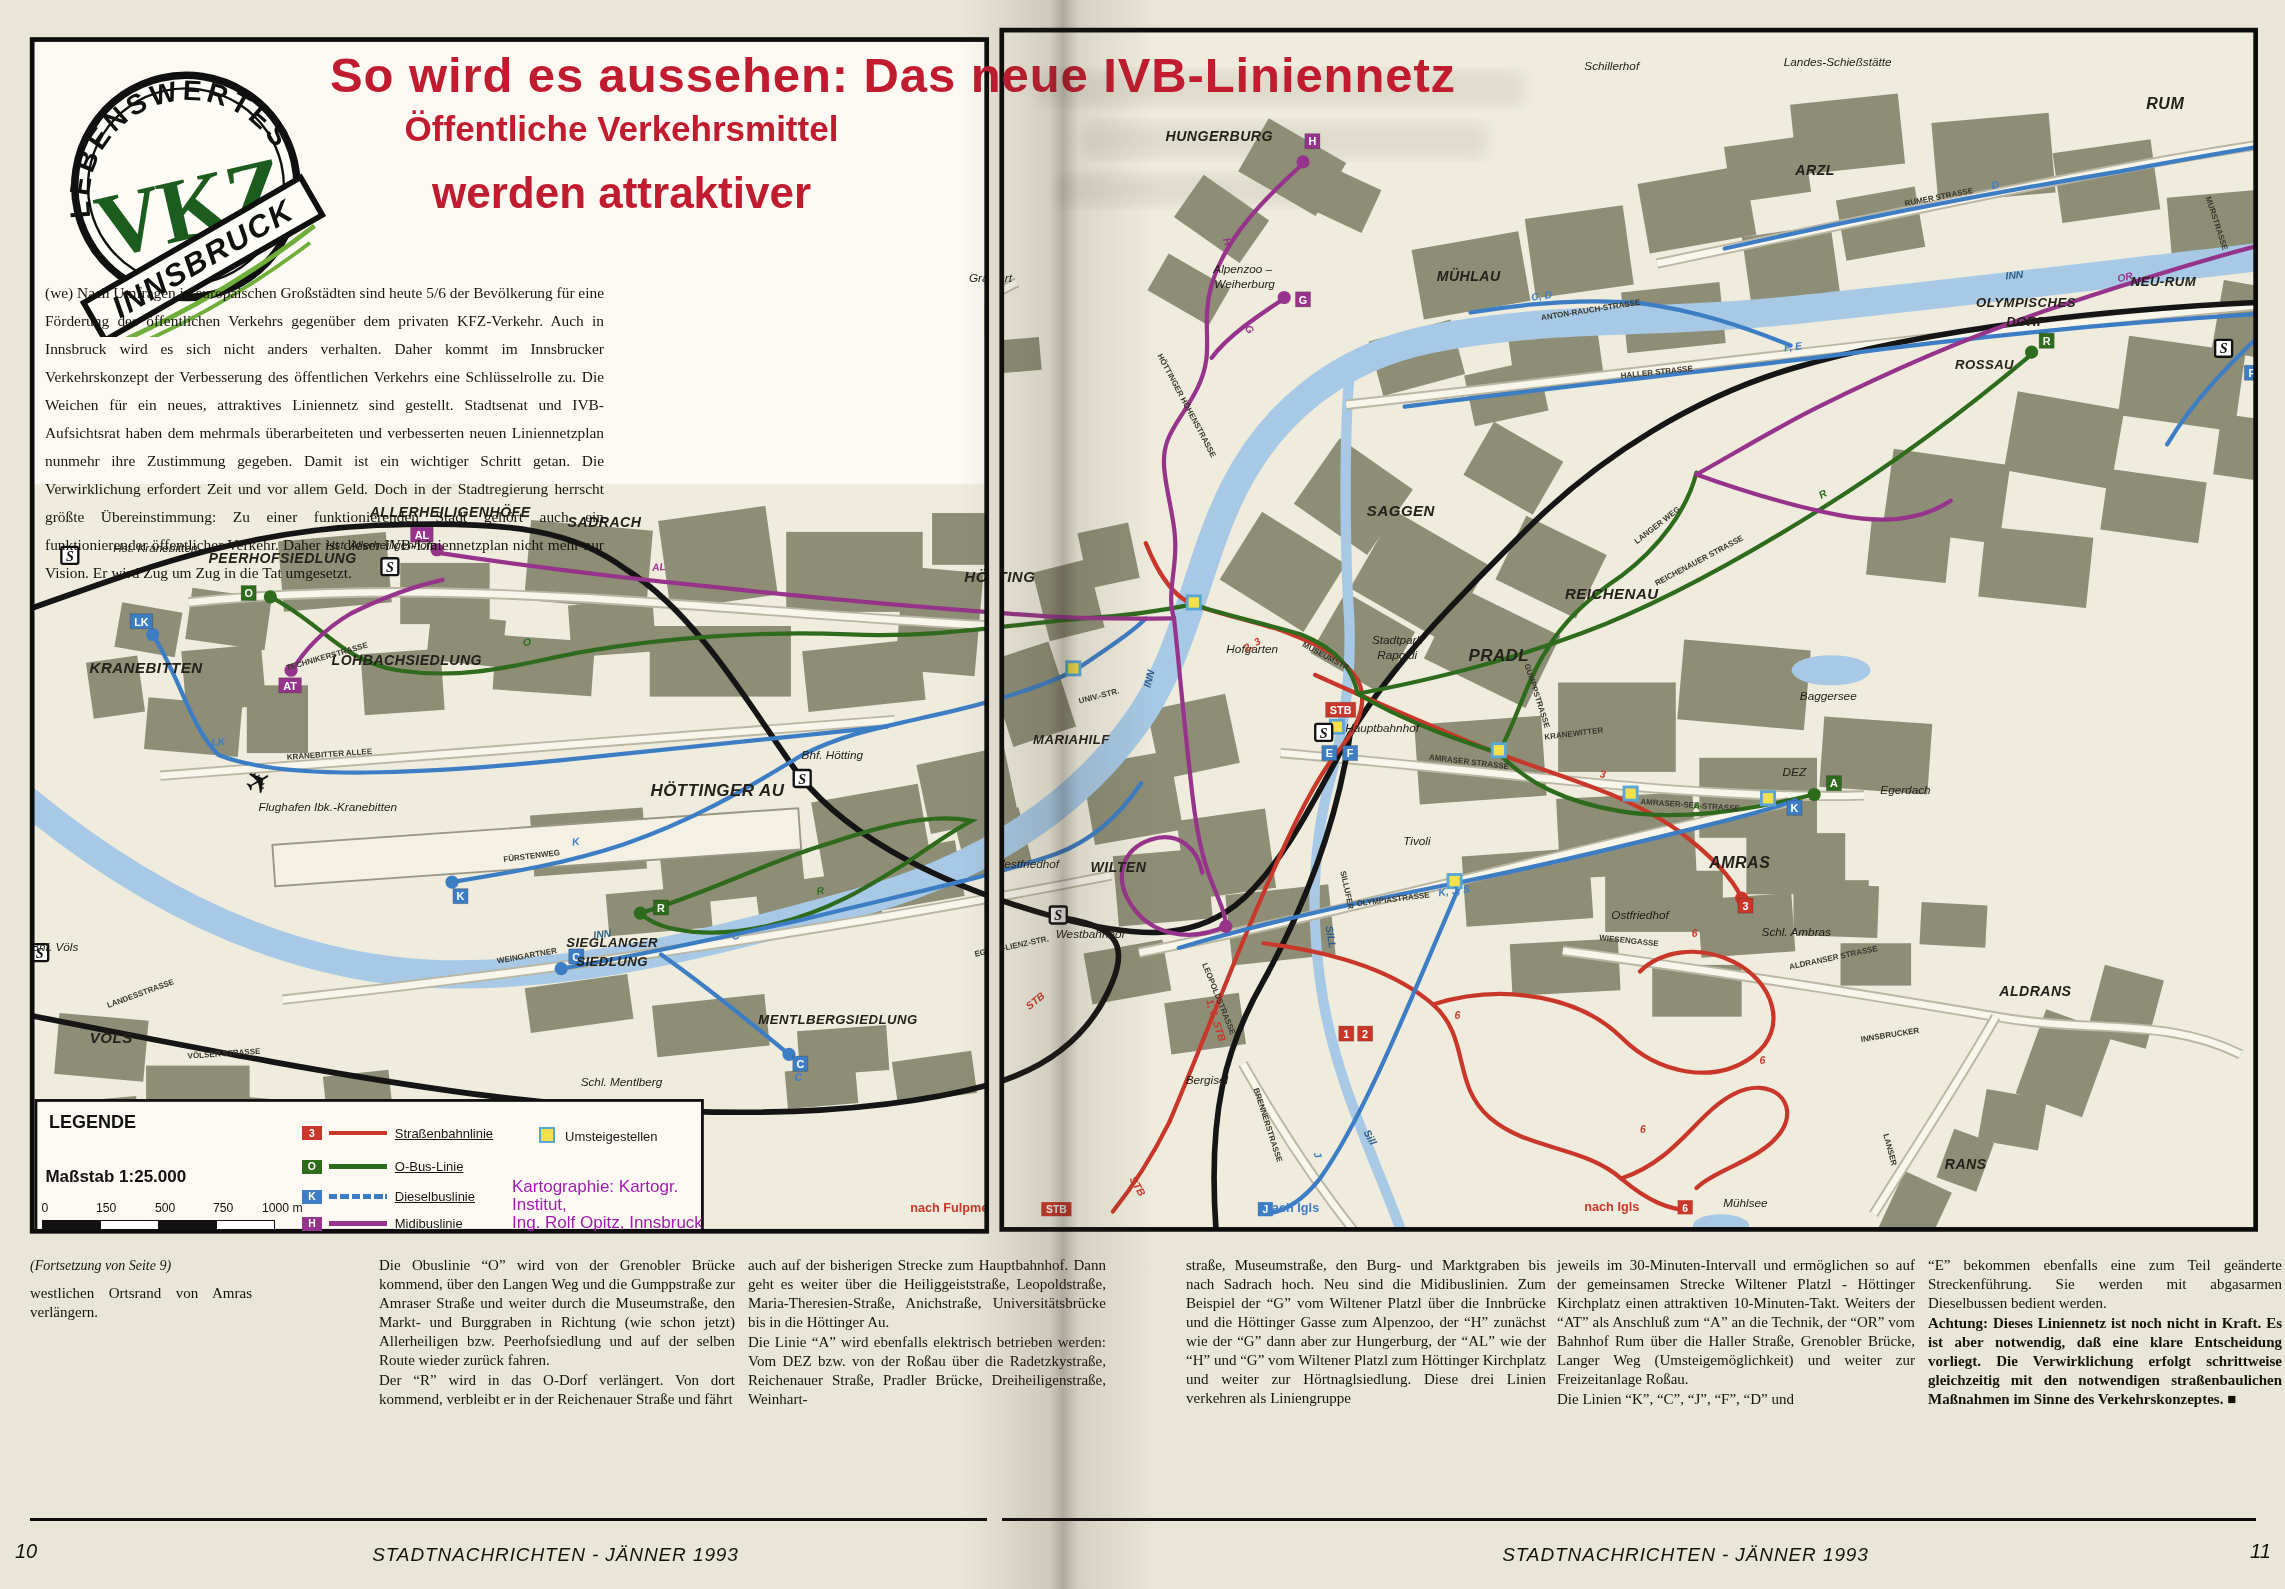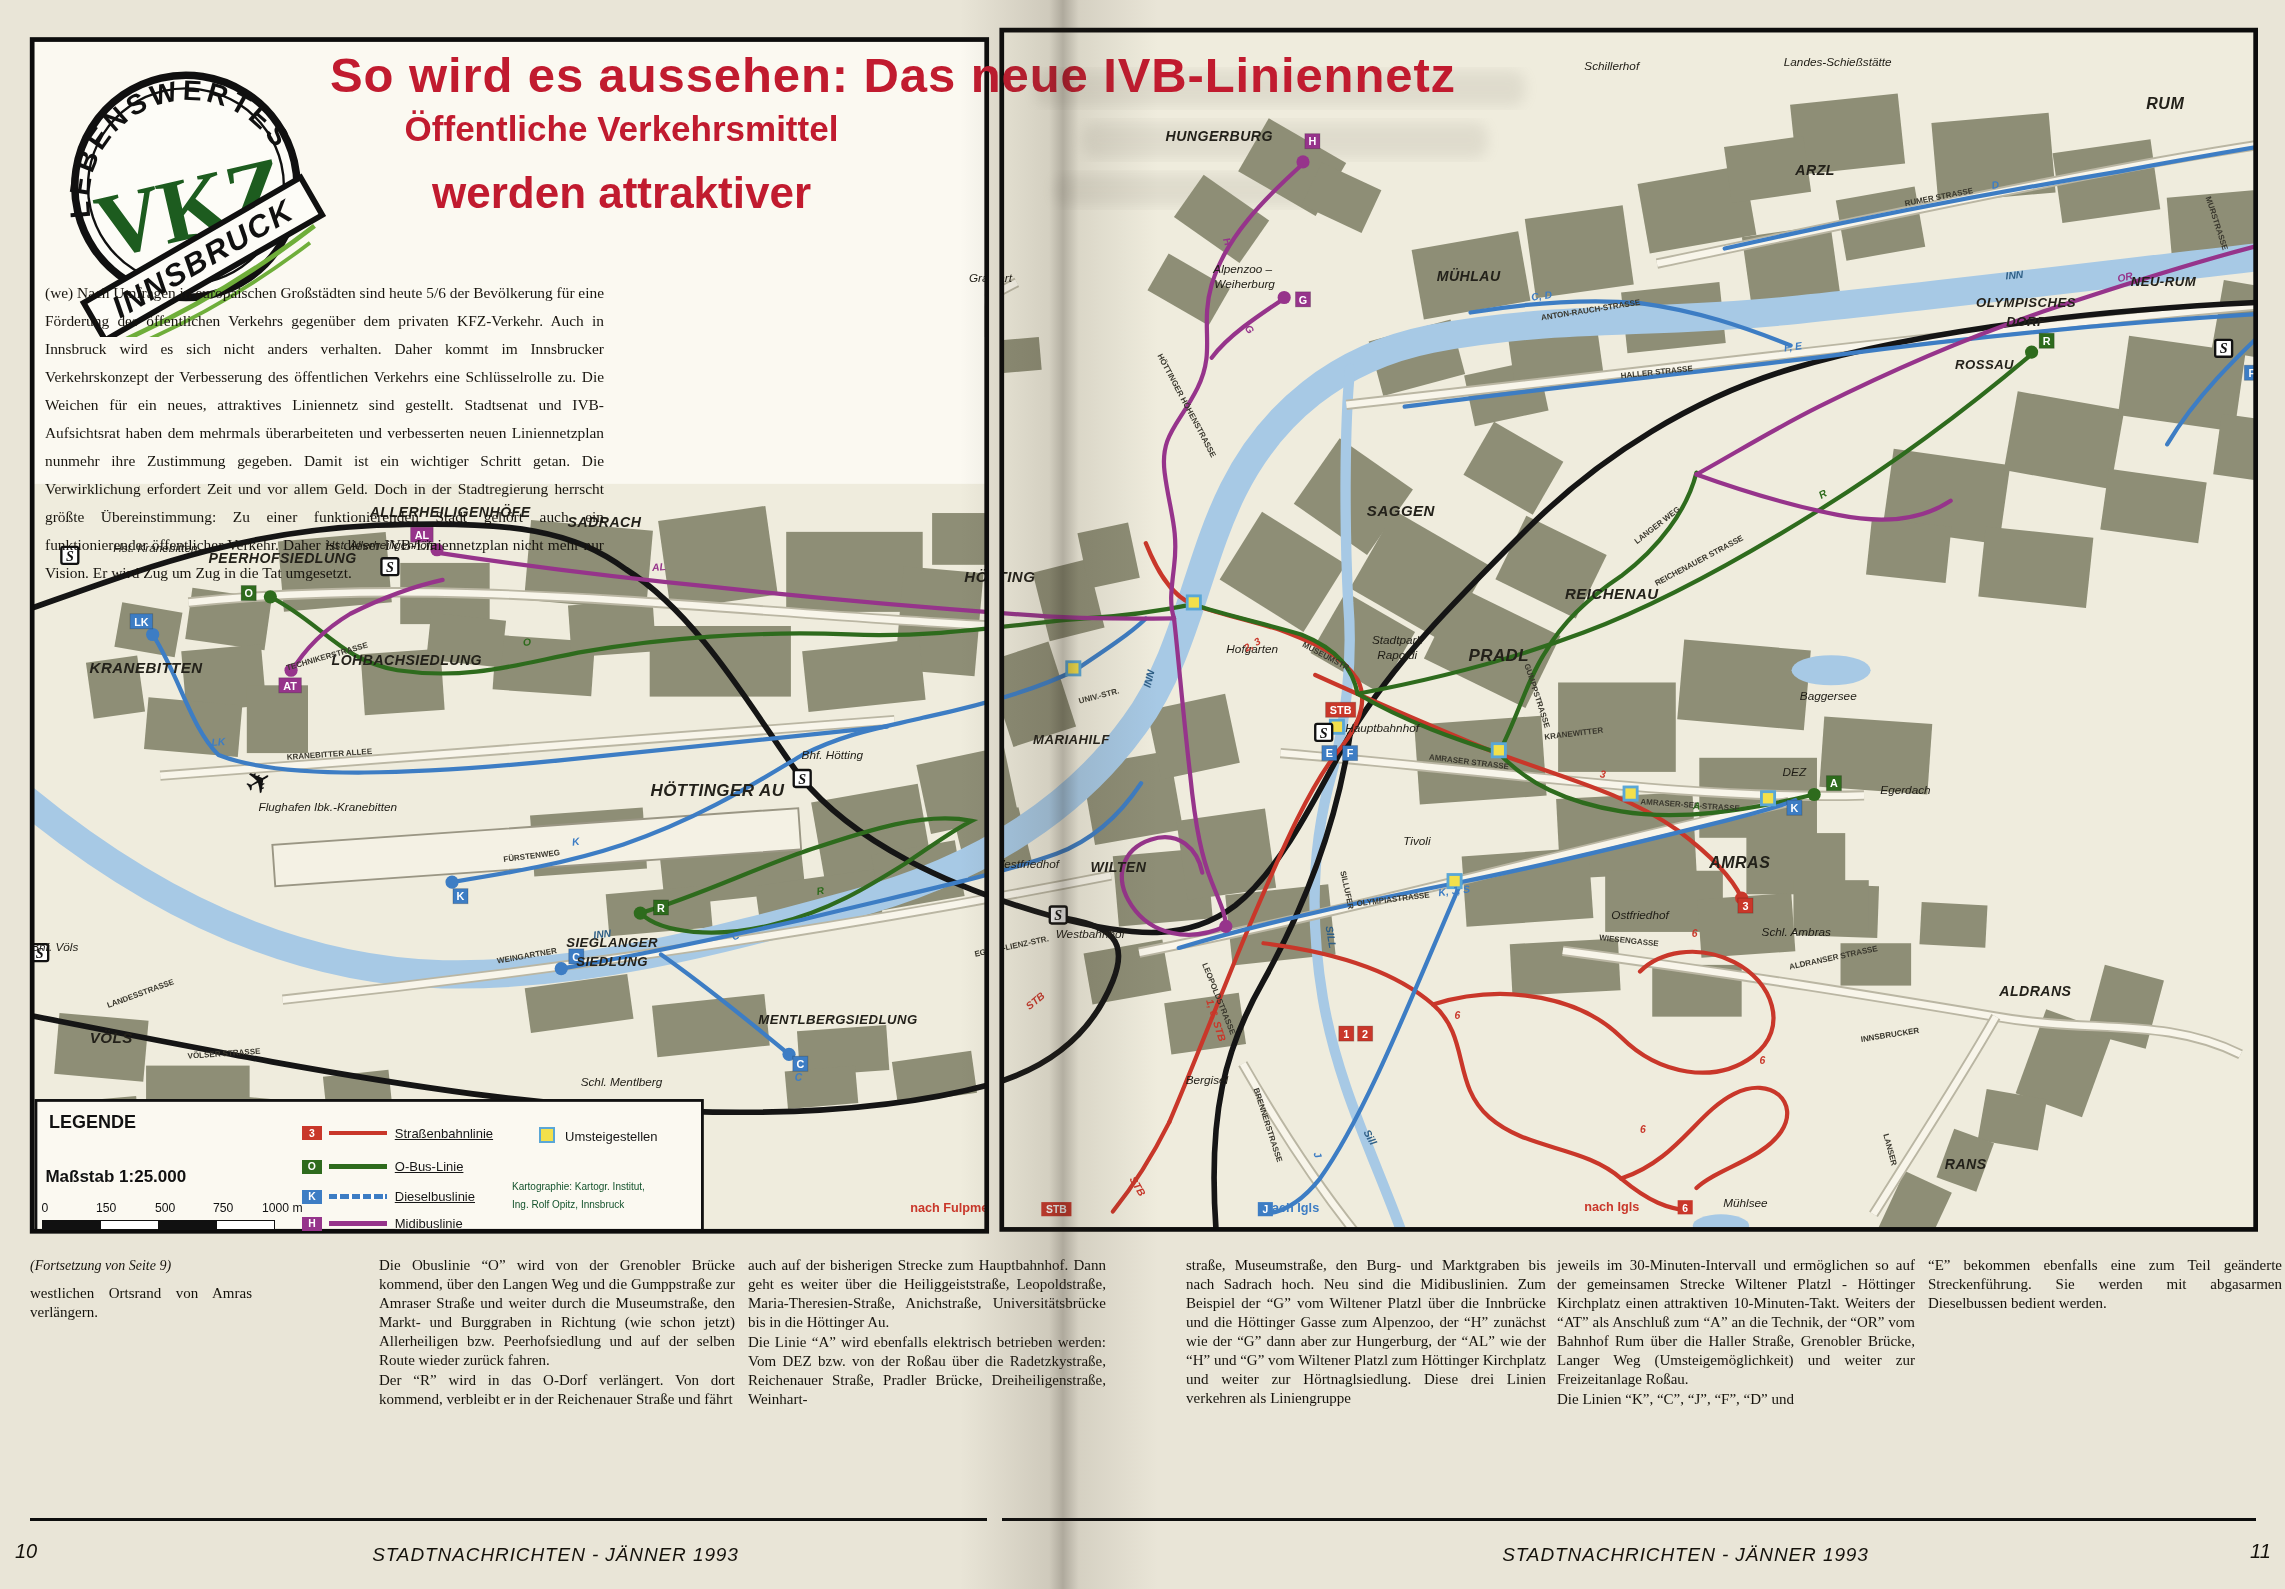--- a/index.html
+++ b/index.html
@@ -23,21 +23,21 @@
   #legend .bar{position:absolute;left:5.6px;top:119px;height:7.5px;display:flex;border:0.9px solid #111;}
   #legend .seg{width:57px;height:7.5px;}
   #legend .row{position:absolute;display:flex;align-items:center;gap:7.5px;}
   #legend .badge{min-width:16px;height:14px;padding:0 1.9px;display:flex;align-items:center;justify-content:center;
      color:#fff;font-size:10.4px;font-weight:bold;}
   #legend .lline{width:58px;height:4.7px;}
   #legend .llabel{font-size:13px;color:#161616;text-decoration:underline;}
   #legend .transfer{position:absolute;left:503px;top:26px;width:12.2px;height:12.2px;
      background:#f3e04b;border:2.8px solid #5aa7d6;}
   #legend .tlabel{position:absolute;left:529px;top:28px;font-size:13px;color:#161616;}
-  #legend .carto{position:absolute;left:476px;top:77px;font-size:10px;line-height:18px;color:#14532d;}
+  #legend .carto{position:absolute;left:476px;top:77px;font-size:17px;line-height:18px;color:#a21caf;}
   
   .col{position:absolute;top:1256px;font-family:"Liberation Serif",serif;
      font-size:15px;line-height:19px;text-align:justify;color:#15120c;}
   .col p{margin:0 0 0.9px 0;}
   .col p.bold{font-weight:bold;}
   .col p.note{font-style:italic;font-size:14px;margin-bottom:9.4px;text-align:left;}
   
   .rule{position:absolute;height:2.8px;background:#0d0d0d;}
   .pagenum{position:absolute;top:1540px;font-size:20px;font-style:italic;color:#14110b;}
   .ftitle{position:absolute;top:1544px;width:565px;text-align:center;font-size:19px;
@@ -520,20 +520,21 @@
     </div>
     <div class="col" style="left: 1186px; width: 360px;">
       <p>straße, Museumstraße, den Burg- und Marktgraben bis nach Sadrach hoch. Neu sind die Midibuslinien. Zum Beispiel der “G” vom Wiltener Platzl über die Innbrücke und die Höttinger Gasse zum Alpenzoo, der “H” zunächst wie der “G” dann aber zur Hungerburg, der “AL” wie der “H” und “G” vom Wiltener Platzl zum Höttinger Kirchplatz und weiter zur Hörtnaglsiedlung. Diese drei Linien verkehren als Liniengruppe</p>
     </div>
     <div class="col" style="left: 1557px; width: 358px;">
       <p>jeweils im 30-Minuten-Intervall und ermöglichen so auf der gemeinsamen Strecke Wiltener Platzl - Höttinger Kirchplatz einen attraktiven 10-Minuten-Takt. Weiters der “AT” als Anschluß zum “A” an die Technik, der “OR” vom Bahnhof Rum über die Haller Straße, Grenobler Brücke, Langer Weg (Umsteigemöglichkeit) und weiter zur Freizeitanlage Roßau.</p>
       <p>Die Linien “K”, “C”, “J”, “F”, “D” und</p>
     </div>
     <div class="col" style="left: 1928px; width: 354px;">
       <p>“E” bekommen ebenfalls eine zum Teil geänderte Streckenführung. Sie werden mit abgasarmen Dieselbussen bedient werden.</p>
+      <p class="bold">Achtung: Dieses Liniennetz ist noch nicht in Kraft. Es ist aber notwendig, daß eine klare Entscheidung vorliegt. Die Verwirklichung erfolgt schrittweise gleichzeitig mit den notwendigen straßenbaulichen Maßnahmen im Sinne des Verkehrskonzeptes.  ■</p>
     </div>
   </div>
 
 <div class="rule" style="left:30px;top:1518px;width:957px"></div>
 <div class="rule" style="left:1002px;top:1518px;width:1254px"></div>
 <div class="pagenum" style="left:15px">10</div>
 <div class="ftitle" style="left:273px">STADTNACHRICHTEN - JÄNNER 1993</div>
 <div class="ftitle" style="left:1403px">STADTNACHRICHTEN - JÄNNER 1993</div>
 <div class="pagenum" style="left:2250px">11</div>
 

